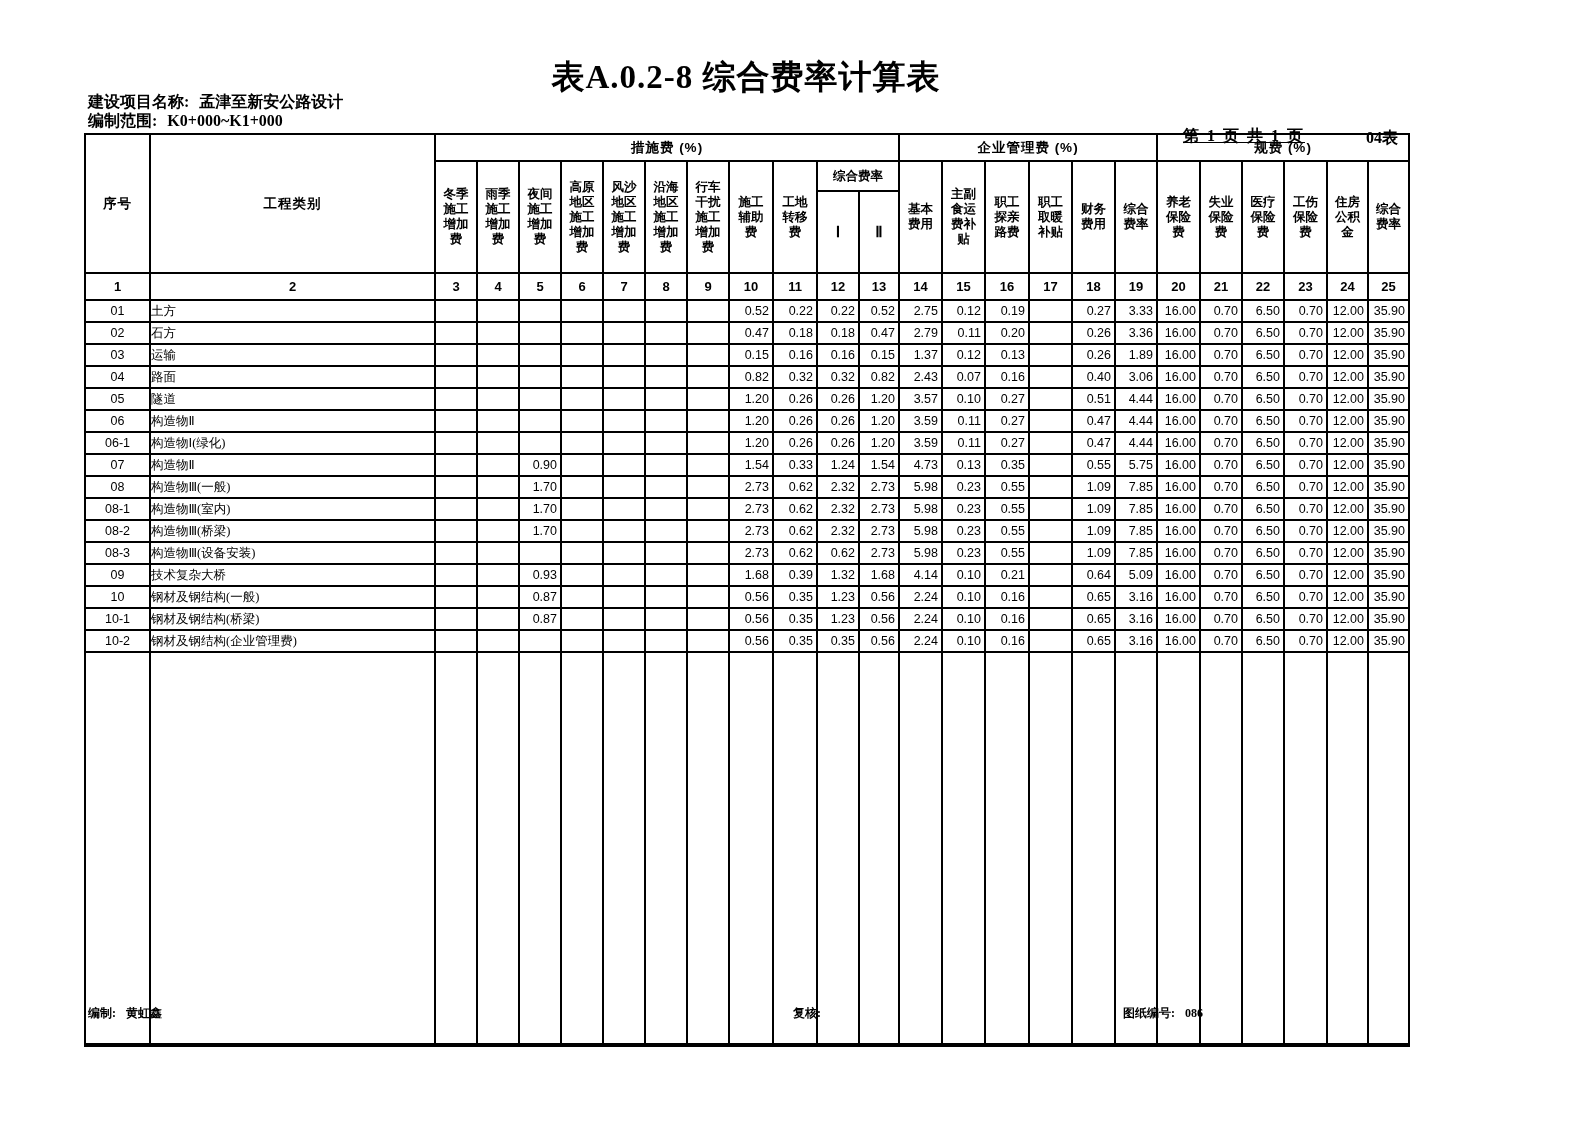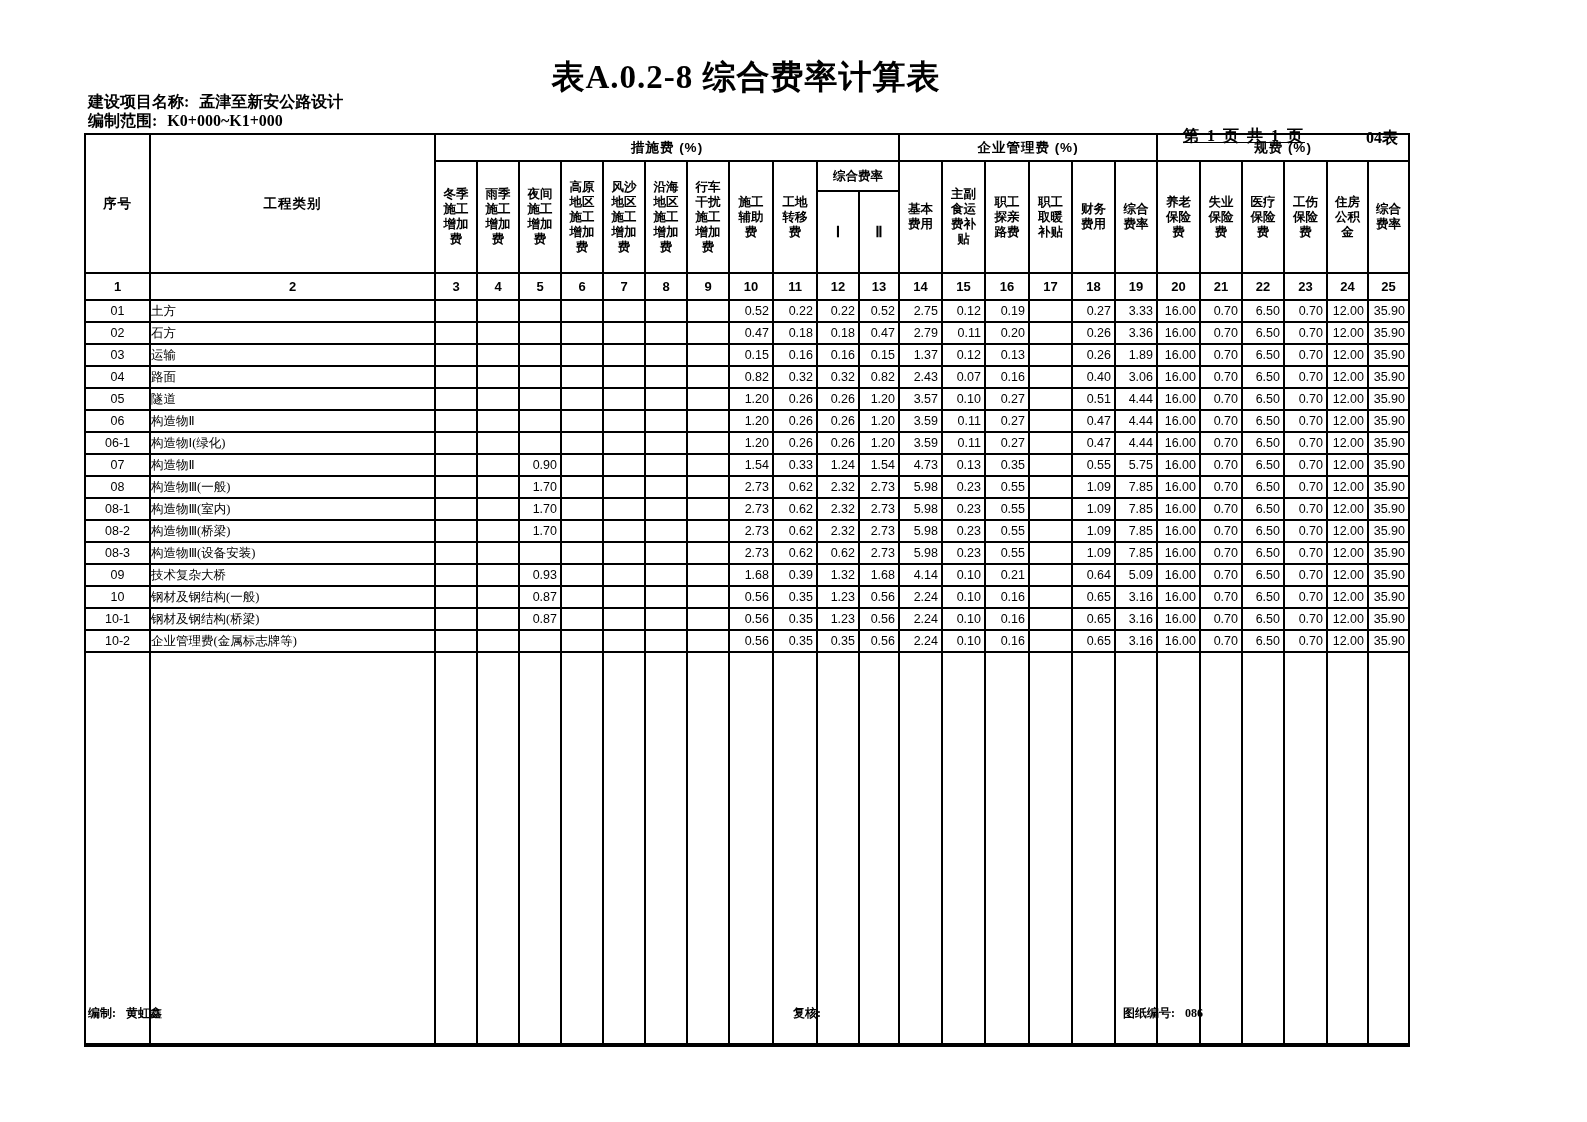--- a/index.html
+++ b/index.html
@@ -610,21 +610,21 @@
             <td class="val">3.16</td>
             <td class="val">16.00</td>
             <td class="val">0.70</td>
             <td class="val">6.50</td>
             <td class="val">0.70</td>
             <td class="val">12.00</td>
             <td class="val">35.90</td>
           </tr>
           <tr class="data-row">
             <td class="no">10-2</td>
-            <td class="name">企业管理费(金属标志牌等)</td>
+            <td class="name">钢材及钢结构(企业管理费)</td>
             <td class="val"></td>
             <td class="val"></td>
             <td class="val"></td>
             <td class="val"></td>
             <td class="val"></td>
             <td class="val"></td>
             <td class="val"></td>
             <td class="val">0.56</td>
             <td class="val">0.35</td>
             <td class="val">0.35</td>

